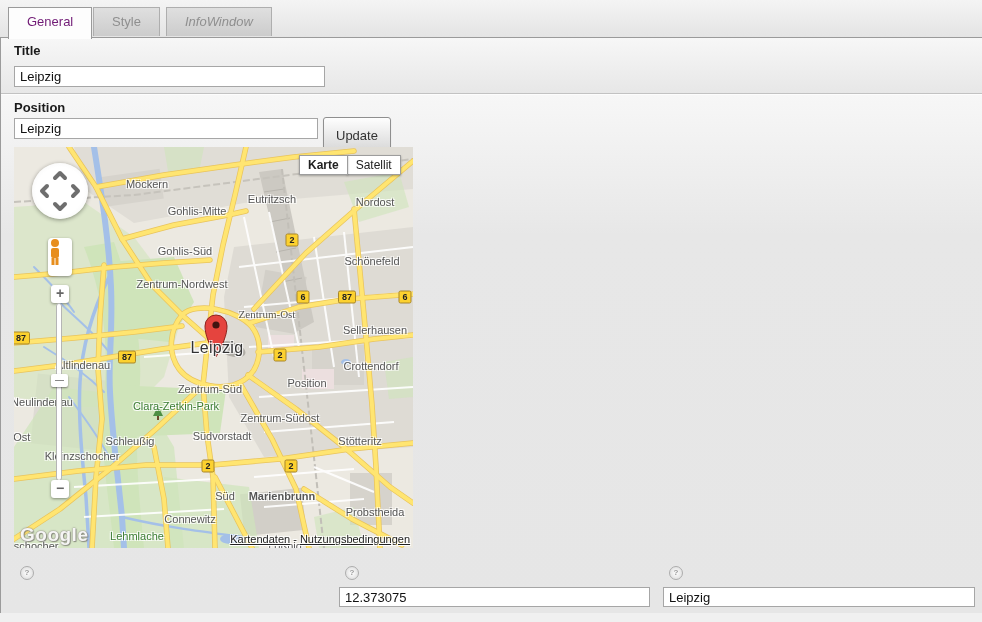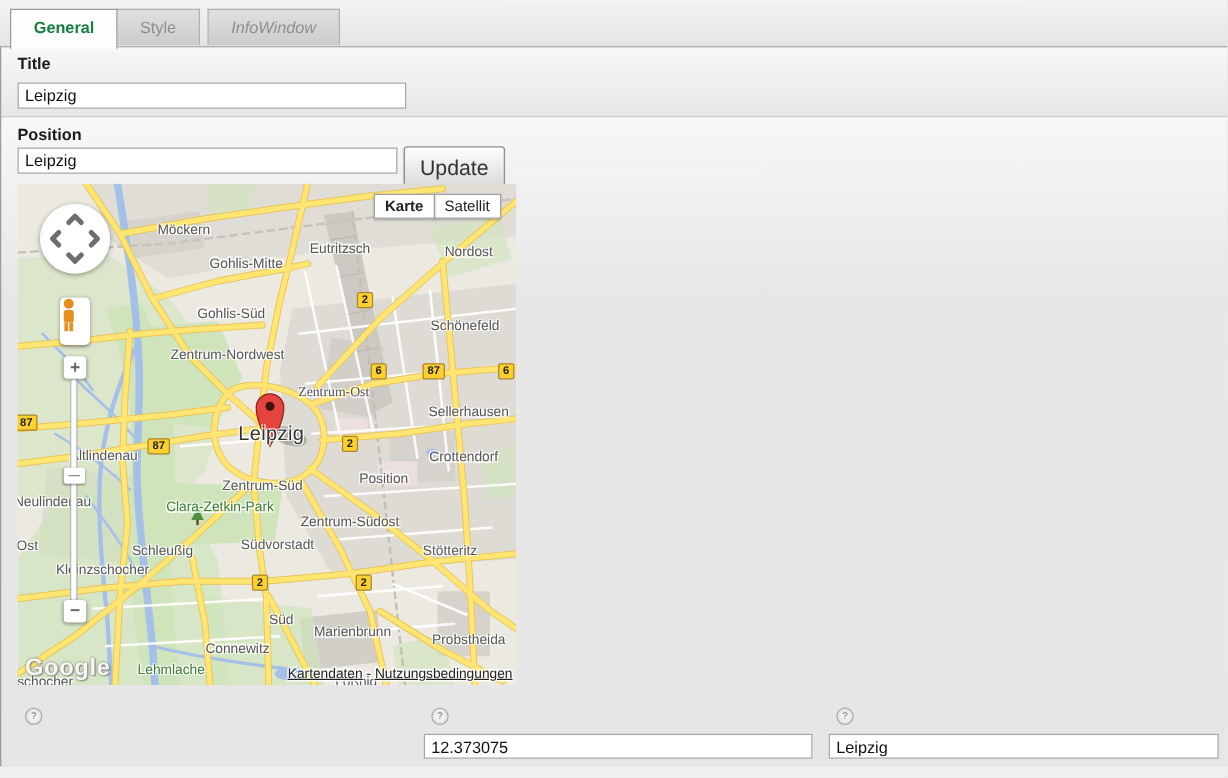--- a/index.html
+++ b/index.html
@@ -5,39 +5,39 @@
   html,body{margin:0;padding:0;}
   body{font-family:"Liberation Sans", sans-serif; background:#e6e6e6;}
   .page{position:relative;width:982px;height:622px;background:#e9e9e9;overflow:hidden;}
 
   
   .tabbar{position:absolute;left:0;top:0;width:982px;height:37px;
           background:linear-gradient(#f4f4f4,#e4e4e4);border-bottom:1px solid #9a9a9a;}
   .tab{position:absolute;top:7px;height:29px;line-height:28px;padding:0 18px;
        font-size:13px;color:#8f8f8f;background:linear-gradient(#dfdfdf,#cccccc);
        border:1px solid #aeaeae;border-bottom:none;box-sizing:border-box;cursor:pointer;}
-  .tab.active{height:32px;background:#fdfdfd;color:#15803d;border:1px solid #9a9a9a;
-       border-bottom:none;z-index:3;font-weight:bold;}
+  .tab.active{height:32px;background:#fdfdfd;color:#701a75;border:1px solid #9a9a9a;
+       border-bottom:none;z-index:3;}
   .leftedge{position:absolute;left:0;top:37px;width:1px;height:576px;background:#9b9b9b;z-index:5;}
 
   
   .sect-title{position:absolute;left:0;top:38px;width:982px;height:55px;
           background:linear-gradient(#f7f7f7,#e7e7e7);border-bottom:1px solid #c2c2c2;}
   .sect-pos{position:absolute;left:0;top:94px;width:982px;height:518px;
           background:linear-gradient(#f7f7f7,#e7e7e7 140px,#e6e6e6);border-top:1px solid #fdfdfd;
           border-bottom:1px solid #b5b5b5;}
   .footer{position:absolute;left:0;top:613px;width:982px;height:9px;background:#f0f0f0;}
 
   .lbl{position:absolute;font-size:13px;font-weight:bold;color:#1a1a1a;}
   .txt{position:absolute;height:21px;box-sizing:border-box;border:1px solid #a6a6a6;
        background:#fff;font-family:"Liberation Sans",sans-serif;font-size:13px;color:#111;
        padding:0 5px;}
   .btn{position:absolute;height:36px;box-sizing:border-box;border:1px solid #8f8f8f;
        border-radius:3px;background:linear-gradient(#fefefe,#d6d6d6);
-       font-family:"Liberation Sans",sans-serif;font-size:17px;color:#333;padding:0 12px;
+       font-family:"Liberation Sans",sans-serif;font-size:13px;color:#333;padding:0 12px;
        box-shadow:0 1px 1px rgba(0,0,0,.18);cursor:pointer;}
 
   
   .gmap{position:absolute;left:14px;top:146px;width:399px;height:401px;overflow:hidden;
         background:#ece9e1;}
   .gmap svg{position:absolute;left:0;top:0;}
   .park{fill:var(--park,#cfe4ba);}
   .road-casing{stroke:var(--road-casing,#e8c35a);stroke-width:5.5;fill:none;stroke-linecap:round;stroke-linejoin:round;}
   .road-fill{stroke:var(--road-fill,#ffe571);stroke-width:4;fill:none;stroke-linecap:round;stroke-linejoin:round;}
   .water{stroke:var(--water,#a4c0e8);fill:none;stroke-linecap:round;}
@@ -256,21 +256,21 @@
           <span class="map-label" style="left: 196px; top: 242px;">Zentrum-Süd</span>
           <span class="map-label" style="left: 28px; top: 255px;">Neulindenau</span>
           <span class="map-label park" style="left: 144px; top: 259px; padding-left: 36px;">Clara-Zetkin-Park</span>
           <span class="map-label" style="left: 266px; top: 271px;">Zentrum-Südost</span>
           <span class="map-label" style="left: 208px; top: 289px;">Südvorstadt</span>
           <span class="map-label" style="left: 116px; top: 294px;">Schleußig</span>
           <span class="map-label" style="left: 346px; top: 294px;">Stötteritz</span>
           <span class="map-label" style="left: 6px; top: 290px;">-Ost</span>
           <span class="map-label" style="left: 68px; top: 309px;">Kleinzschocher</span>
           <span class="map-label" style="left: 211px; top: 349px;">Süd</span>
-          <span class="map-label" style="left: 268px; top: 359px;">Marienbrunn</span>
+          <span class="map-label" style="left: 268px; top: 349px; font-weight: bold;">Marienbrunn</span>
           <span class="map-label" style="left: 361px; top: 365px;">Probstheida</span>
           <span class="map-label" style="left: 176px; top: 372px;">Connewitz</span>
           <span class="map-label park" style="left: 123px; top: 389px;">Lehmlache</span>
           <span class="map-label" style="left: 16px; top: 399px;">ßzschocher</span>
           <span class="map-label" style="left: 271px; top: 399px;">Loßnig</span>
           <span class="badge" style="left: 278px; top: 93px;">2</span>
           <span class="badge" style="left: 289px; top: 150px;">6</span>
           <span class="badge" style="left: 333px; top: 150px;">87</span>
           <span class="badge" style="left: 391px; top: 150px;">6</span>
           <span class="badge" style="left: 7px; top: 191px;">87</span>

